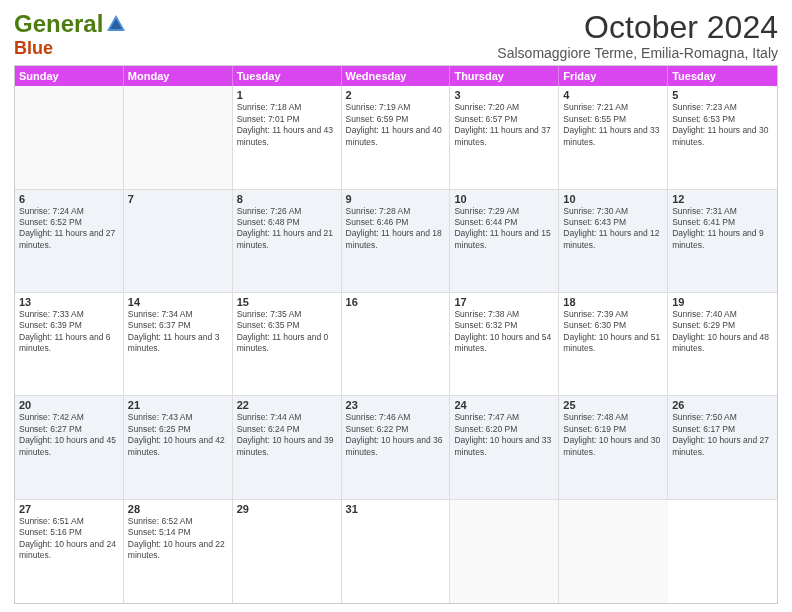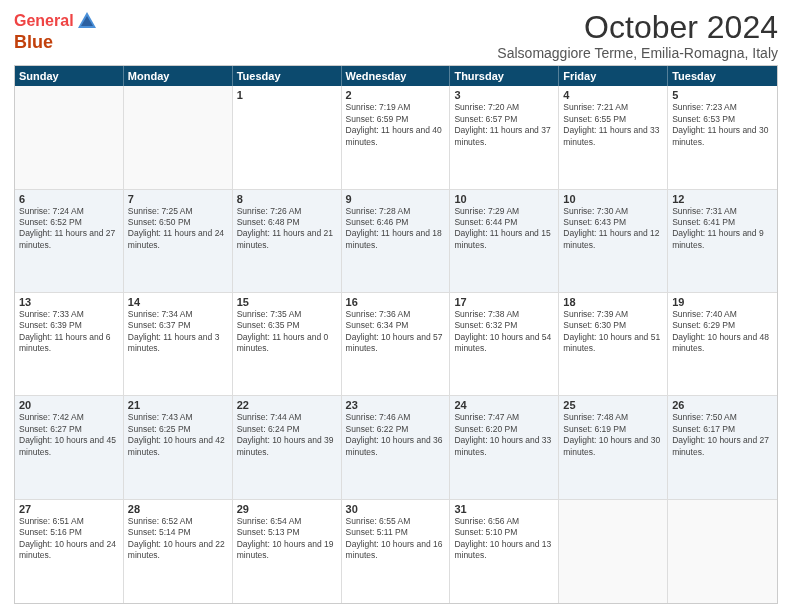--- a/index.html
+++ b/index.html
@@ -26,23 +26,23 @@
     .logo {
       display: flex;
       flex-direction: column;
       align-items: flex-start;
     }
     .logo-text {
       display: flex;
       align-items: center;
     }
     .logo-general {
-      font-size: 16px;
-      font-weight: bold;
-      color: #ef4444;
+      font-size: 24px;
+      font-weight: bold;
+      color: #4d7c0f;
     }
     .logo-blue {
       font-size: 18px;
       font-weight: bold;
       color: #c2410c;
     }
     .logo-icon {
       width: 22px;
       height: 22px;
       margin-left: 2px;
@@ -63,21 +63,21 @@
     }
     .calendar {
       flex: 1;
       display: flex;
       flex-direction: column;
       border: 1px solid #ccc;
     }
     .cal-header {
       display: grid;
       grid-template-columns: repeat(7, 1fr);
-      background: #0c4a6e;
+      background: #d946ef;
     }
     .cal-header-cell {
       color: #fff;
       font-size: 11px;
       font-weight: bold;
       padding: 4px 4px;
       text-align: left;
       border-right: 1px solid rgba(255,255,255,0.3);
     }
     .cal-header-cell:last-child { border-right: none; }
@@ -149,20 +149,21 @@
         <div class="cal-header-cell">Thursday</div>
         <div class="cal-header-cell">Friday</div>
         <div class="cal-header-cell">Tuesday</div>
       </div>
     <div class="cal-body">
     <div class="cal-row">
           <div class="cal-cell empty"></div>
           <div class="cal-cell empty"></div>
           <div class="cal-cell">
             <span class="day-num">1</span>
+            <div class="cell-info">Sunrise: 7:18 AM<br>Sunset: 7:01 PM<br>Daylight: 11 hours and 43 minutes.</div>
           </div>
           <div class="cal-cell">
             <span class="day-num">2</span>
             <div class="cell-info">Sunrise: 7:19 AM<br>Sunset: 6:59 PM<br>Daylight: 11 hours and 40 minutes.</div>
           </div>
           <div class="cal-cell">
             <span class="day-num">3</span>
             <div class="cell-info">Sunrise: 7:20 AM<br>Sunset: 6:57 PM<br>Daylight: 11 hours and 37 minutes.</div>
           </div>
           <div class="cal-cell">
@@ -174,21 +175,20 @@
             <div class="cell-info">Sunrise: 7:23 AM<br>Sunset: 6:53 PM<br>Daylight: 11 hours and 30 minutes.</div>
           </div>
         </div>
         <div class="cal-row alt-row">
           <div class="cal-cell">
             <span class="day-num">6</span>
             <div class="cell-info">Sunrise: 7:24 AM<br>Sunset: 6:52 PM<br>Daylight: 11 hours and 27 minutes.</div>
           </div>
           <div class="cal-cell">
             <span class="day-num">7</span>
-            <div class="cell-info">Sunrise: 7:25 AM<br>Sunset: 6:50 PM<br>Daylight: 11 hours and 24 minutes.</div>
           </div>
           <div class="cal-cell">
             <span class="day-num">8</span>
             <div class="cell-info">Sunrise: 7:26 AM<br>Sunset: 6:48 PM<br>Daylight: 11 hours and 21 minutes.</div>
           </div>
           <div class="cal-cell">
             <span class="day-num">9</span>
             <div class="cell-info">Sunrise: 7:28 AM<br>Sunset: 6:46 PM<br>Daylight: 11 hours and 18 minutes.</div>
           </div>
           <div class="cal-cell">
@@ -212,21 +212,20 @@
           <div class="cal-cell">
             <span class="day-num">14</span>
             <div class="cell-info">Sunrise: 7:34 AM<br>Sunset: 6:37 PM<br>Daylight: 11 hours and 3 minutes.</div>
           </div>
           <div class="cal-cell">
             <span class="day-num">15</span>
             <div class="cell-info">Sunrise: 7:35 AM<br>Sunset: 6:35 PM<br>Daylight: 11 hours and 0 minutes.</div>
           </div>
           <div class="cal-cell">
             <span class="day-num">16</span>
-            <div class="cell-info">Sunrise: 7:36 AM<br>Sunset: 6:34 PM<br>Daylight: 10 hours and 57 minutes.</div>
           </div>
           <div class="cal-cell">
             <span class="day-num">17</span>
             <div class="cell-info">Sunrise: 7:38 AM<br>Sunset: 6:32 PM<br>Daylight: 10 hours and 54 minutes.</div>
           </div>
           <div class="cal-cell">
             <span class="day-num">18</span>
             <div class="cell-info">Sunrise: 7:39 AM<br>Sunset: 6:30 PM<br>Daylight: 10 hours and 51 minutes.</div>
           </div>
           <div class="cal-cell">
@@ -268,28 +267,22 @@
           <div class="cal-cell">
             <span class="day-num">27</span>
             <div class="cell-info">Sunrise: 6:51 AM<br>Sunset: 5:16 PM<br>Daylight: 10 hours and 24 minutes.</div>
           </div>
           <div class="cal-cell">
             <span class="day-num">28</span>
             <div class="cell-info">Sunrise: 6:52 AM<br>Sunset: 5:14 PM<br>Daylight: 10 hours and 22 minutes.</div>
           </div>
           <div class="cal-cell">
             <span class="day-num">29</span>
-            <div class="cell-info">Sunrise: 6:54 AM<br>Sunset: 5:13 PM<br>Daylight: 10 hours and 19 minutes.</div>
-          </div>
-          <div class="cal-cell">
-            <span class="day-num">30</span>
-            <div class="cell-info">Sunrise: 6:55 AM<br>Sunset: 5:11 PM<br>Daylight: 10 hours and 16 minutes.</div>
           </div>
           <div class="cal-cell">
             <span class="day-num">31</span>
-            <div class="cell-info">Sunrise: 6:56 AM<br>Sunset: 5:10 PM<br>Daylight: 10 hours and 13 minutes.</div>
           </div>
           <div class="cal-cell empty"></div>
           <div class="cal-cell empty"></div>
         </div>
       </div>
   </div>
 </div>
 
 </body></html>

